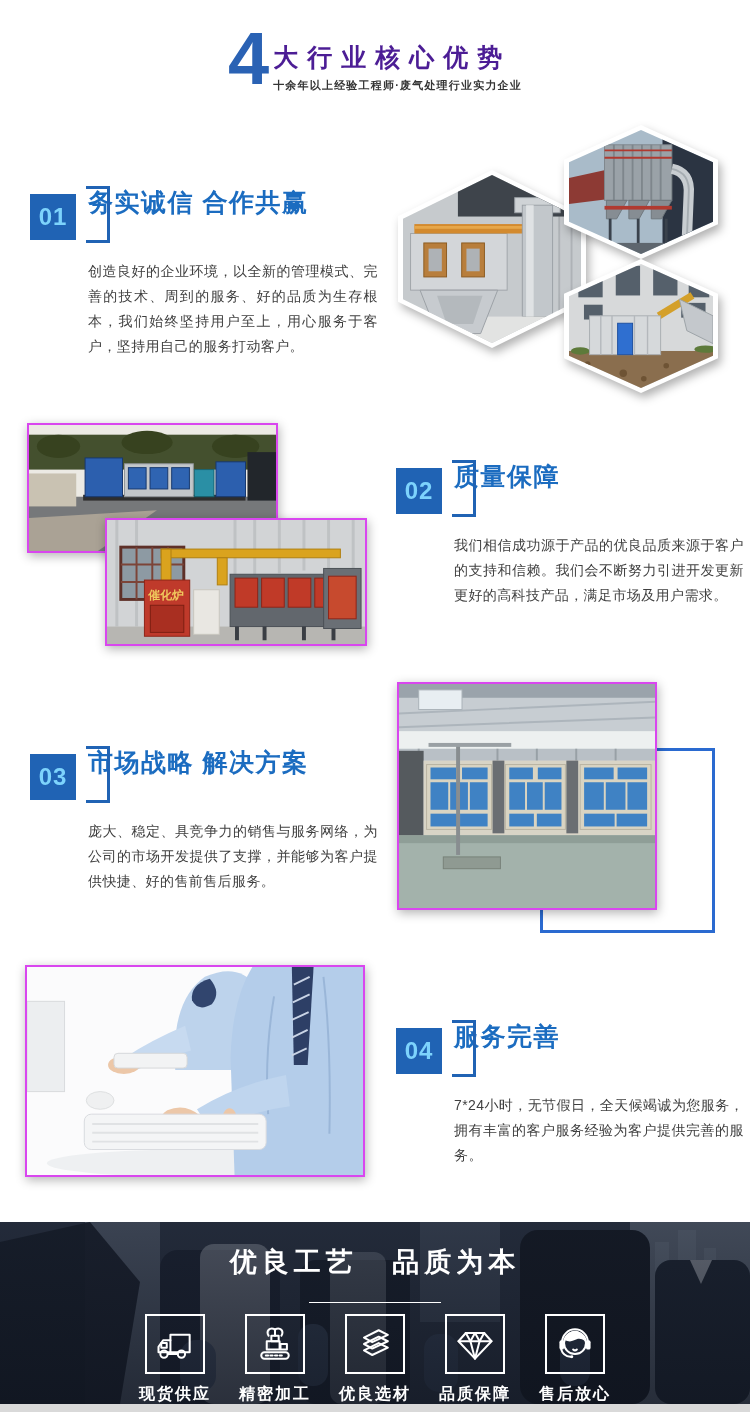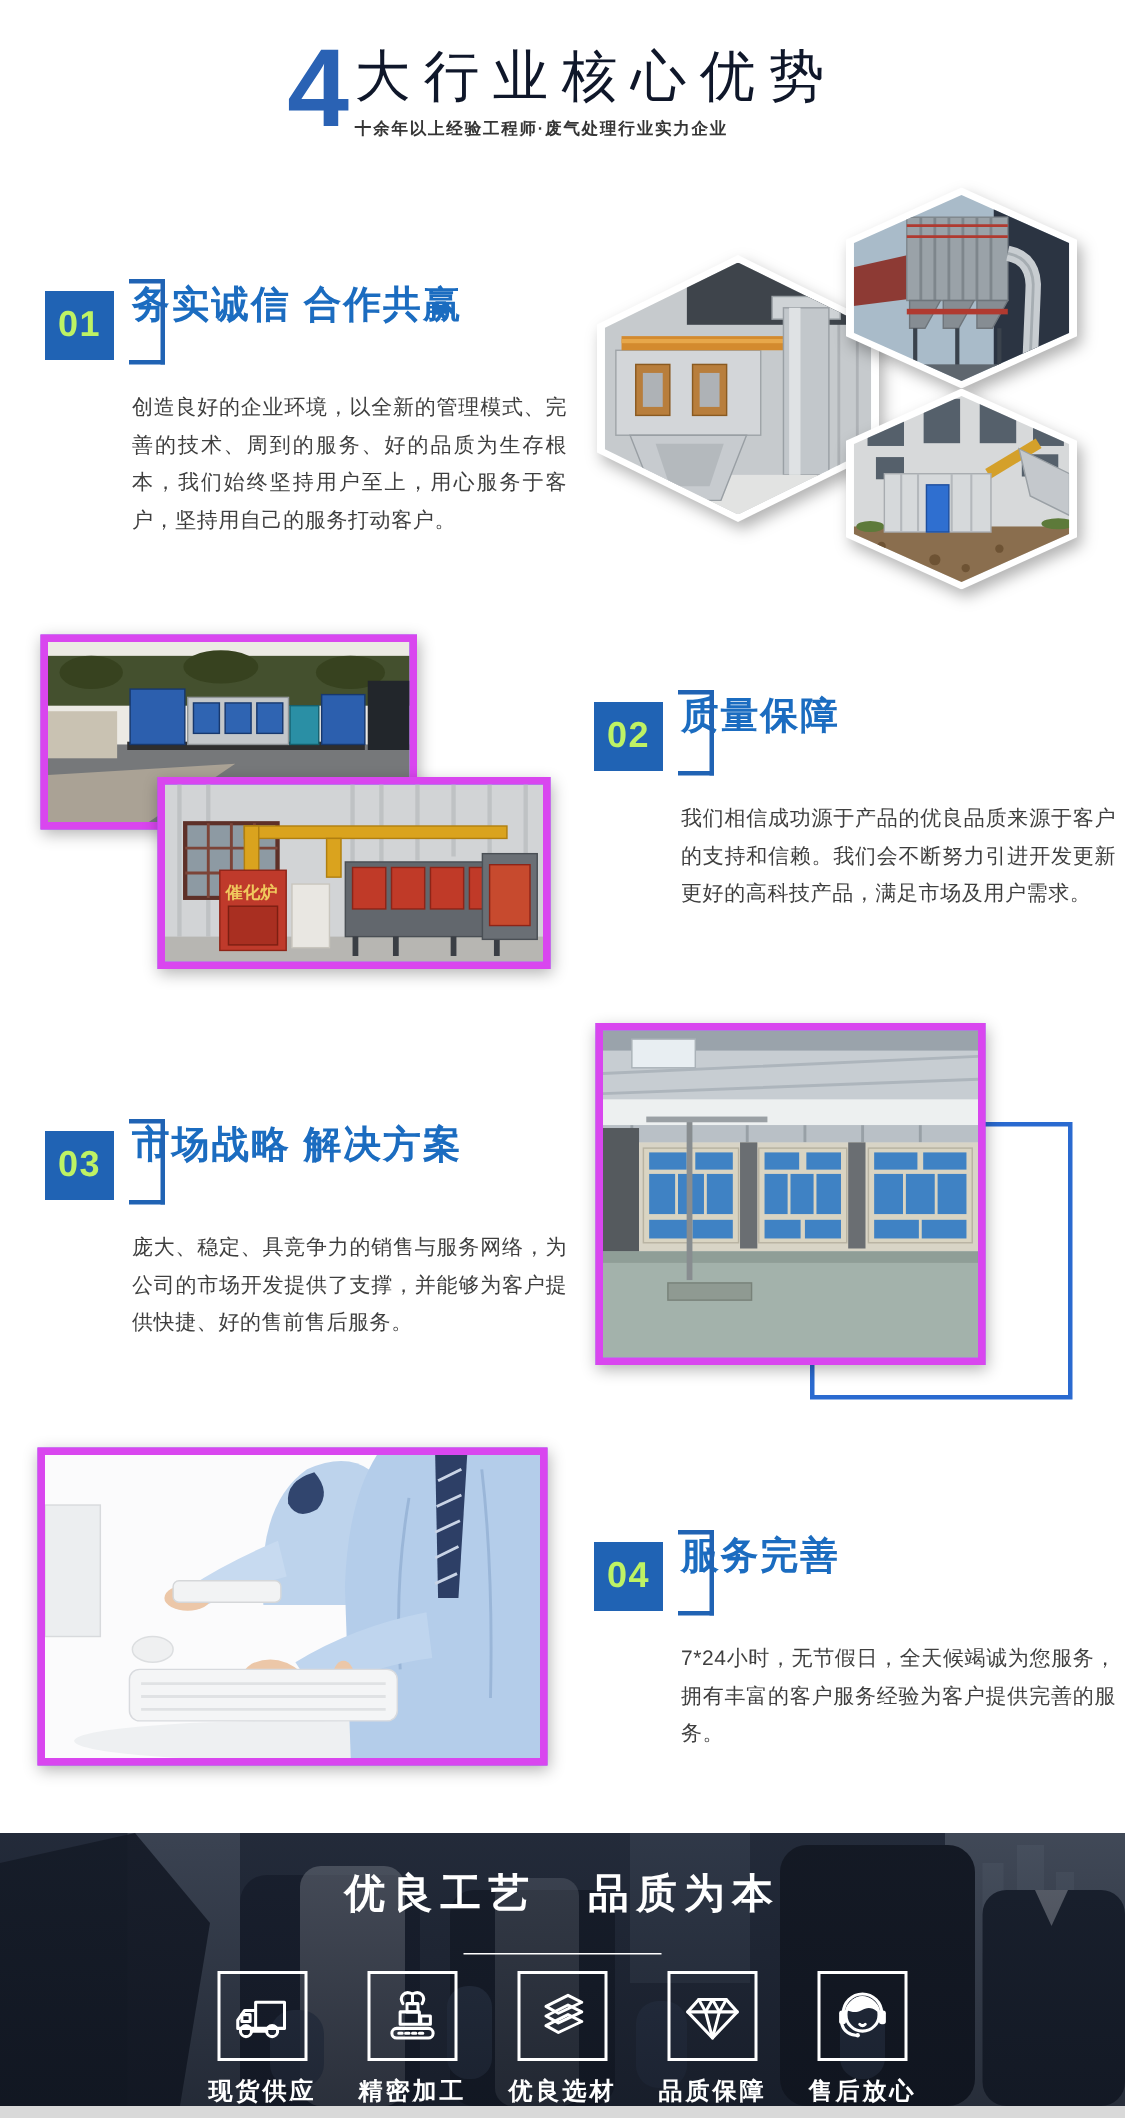--- a/index.html
+++ b/index.html
@@ -4,37 +4,37 @@
 <style>
   * { margin:0; padding:0; box-sizing:border-box; }
   body { background:#fff; font-family:"Liberation Sans","DejaVu Sans",sans-serif; }
   .page { position:relative; width:750px; height:1412px; margin:0 auto; background:#fff; overflow:hidden; }
 
   
   .hdr { position:absolute; top:26px; left:0; width:750px; text-align:center; }
   .hdr-row { display:flex; align-items:flex-end; justify-content:center; }
   .hdr-big { font-size:74px; line-height:0.9; font-weight:bold; color:#2a62b4; letter-spacing:0; }
   .hdr-right { text-align:left; margin-left:4px; }
-  .hdr-title { font-size:37px; font-weight:normal; color:#0f172a; letter-spacing:9px; line-height:1.1; }
+  .hdr-title { font-size:25px; font-weight:bold; color:#4c1d95; letter-spacing:9px; line-height:1.1; }
   .hdr-sub { font-size:11px; font-weight:bold; color:#353535; letter-spacing:1.2px; margin-top:6px; }
 
   
   .feature { position:absolute; width:350px; }
   .numwrap { position:absolute; left:0; top:4px; width:84px; height:58px; }
   .bracket { position:absolute; left:56px; top:-4px; width:24px; height:57px;
              border:3px solid #2063b4; border-left:none; }
   .numbox { position:absolute; left:0; top:4px; width:46px; height:46px; background:#2063b4;
-            color:#bef264; font-size:24px; font-weight:bold; display:flex; align-items:center;
+            color:#7dd3fc; font-size:24px; font-weight:bold; display:flex; align-items:center;
             justify-content:center; letter-spacing:1px; }
   .ftext { margin-left:58px; width:290px; }
   .ftitle { font-size:25px; font-weight:bold; color:#1b6cc0; letter-spacing:1.5px; margin-bottom:10px; }
   .fbody { font-size:14px; line-height:25px; color:#3f3f3f; text-align:justify; letter-spacing:0.4px;margin-top:40px; }
 
   
-  .photo { position:absolute; border:5px solid #d946ef; box-shadow:1px 3px 10px rgba(0,0,0,.30); background:#8b5cf6; }
+  .photo { position:absolute; border:2px solid #d946ef; box-shadow:1px 3px 10px rgba(0,0,0,.30); background:#c4b5fd; }
   .photo svg { display:block; width:100%; height:100%; }
   .photoA { left:27px; top:423px; width:251px; height:130px; z-index:1; }
   .photoB { left:105px; top:518px; width:262px; height:128px; z-index:2; }
   .photoC { left:397px; top:682px; width:260px; height:228px; z-index:2; }
   .bluerect { position:absolute; left:540px; top:748px; width:175px; height:185px; border:3px solid #2a6ad0; z-index:1; }
   .photoD { left:25px; top:965px; width:340px; height:212px; }
 
   
   .hexwrap { position:absolute; filter:drop-shadow(3px 5px 5px rgba(0,0,0,.30)); }
   .hex { position:relative; width:100%; height:100%; background:#fff;

